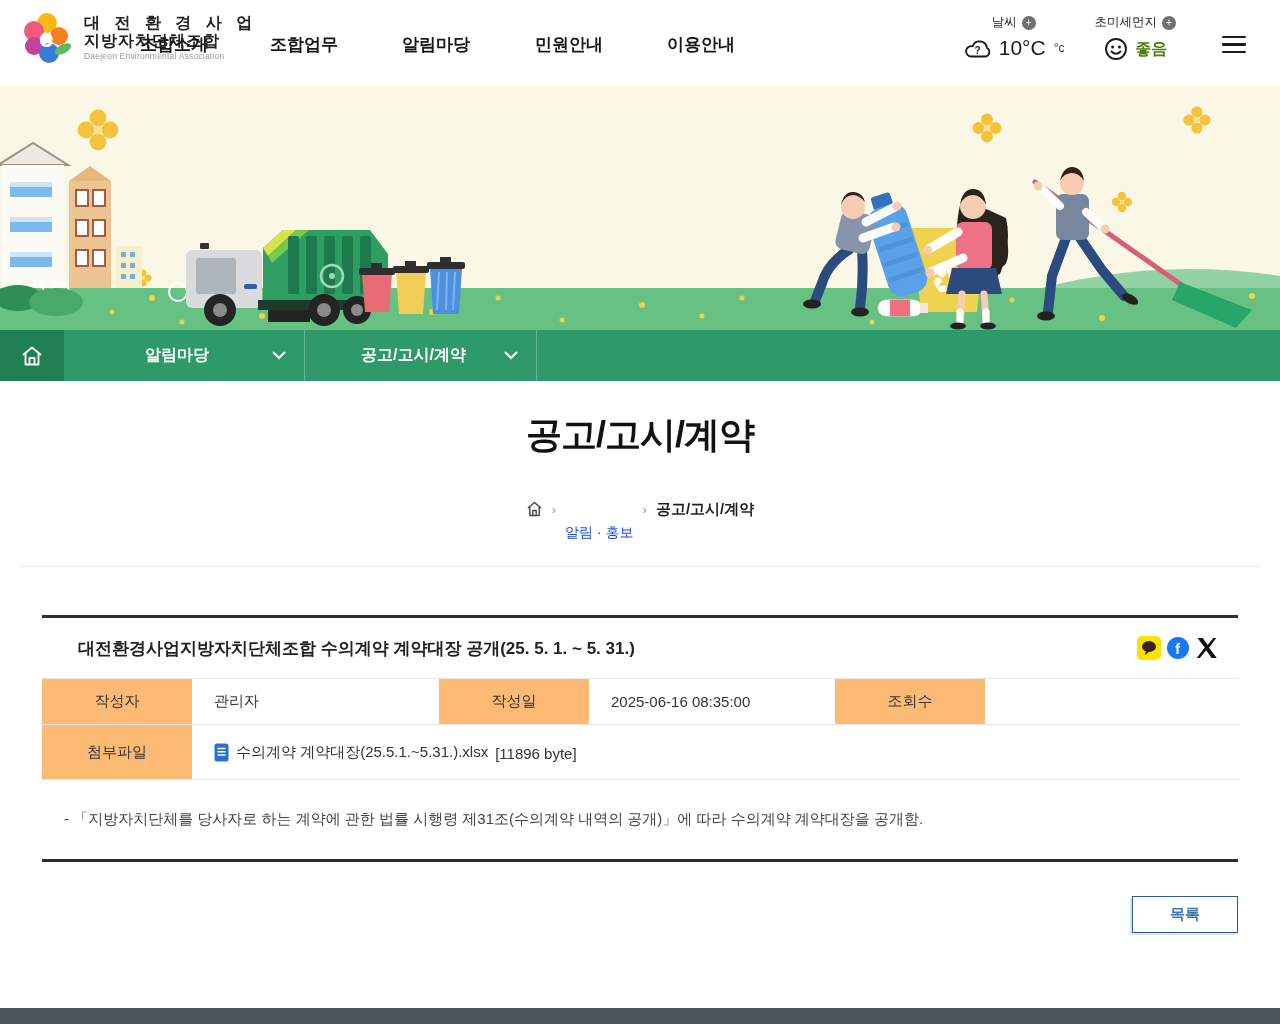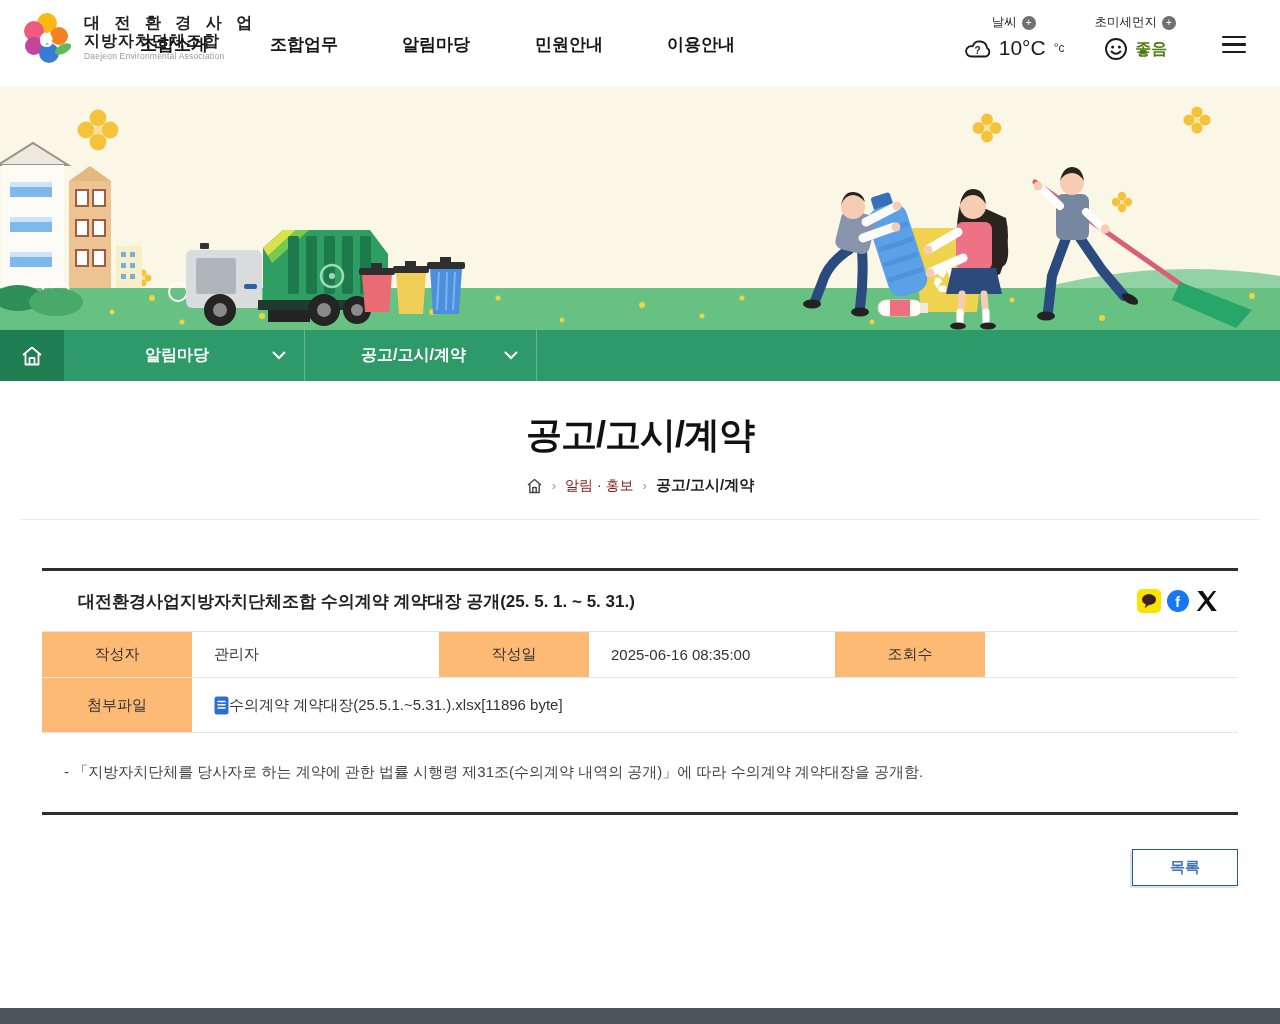--- a/index.html
+++ b/index.html
@@ -37,37 +37,37 @@
   .qn-home { width:64px; background:#1F7E52; display:flex; align-items:center; justify-content:center; cursor:pointer; }
   .qn-cell { display:flex; align-items:center; padding:0 18px; border-right:1px solid rgba(255,255,255,.28); cursor:pointer; }
   .qn-cell.c1 { width:241px; } .qn-cell.c2 { width:232px; }
   .qn-label { flex:1; text-align:center; color:#fff; font-size:16px; font-weight:bold; }
 
   
   .page-head { text-align:center; padding:30px 0 24px; border-bottom:1px solid #ececec; margin:0 20px; }
   .page-title { font-size:36px; font-weight:800; color:#111; letter-spacing:-1px; }
   .crumbs { margin-top:16px; display:flex; align-items:center; justify-content:center; gap:9px; }
   .crumb-sep { color:#999; font-size:13px; }
-  .crumb-1 { color:#7f1d1d; font-size:14px; }
+  .crumb-1 { color:#1d4ed8; font-size:14px;margin-top:48px; }
   .crumb-2 { color:#1e1e1e; font-size:15px; font-weight:bold; }
 
   
   .article { margin:48px 42px 0; border-top:3px solid #2e2e2e; }
   .post-title-row { display:flex; align-items:center; height:60px; padding:0 18px 0 36px; }
   .post-title { flex:1; font-size:17px; font-weight:bold; color:#222; }
   .share { display:flex; align-items:center; gap:3px; }
   .share a { display:flex; width:26px; height:26px; align-items:center; justify-content:center; cursor:pointer; }
   .info-row { display:flex; align-items:stretch; border-top:1px solid #e5e5e5; min-height:46px; }
   .info-row.last { border-bottom:1px solid #e5e5e5; }
   .cell-label { width:150px; background:#fdba74; display:flex; align-items:center; justify-content:center;
     font-size:15px; color:#333; }
   .cell-value { display:flex; align-items:center; padding-left:22px; font-size:15px; color:#333; }
   .cv-1 { width:247px; } .cv-2 { width:246px; } .cv-flex { flex:1; }
   .attach-row { min-height:56px; }
-  .attach-link { display:flex; align-items:flex-start; color:#333; text-decoration:none; cursor:pointer; }
+  .attach-link { display:flex; align-items:flex-end; gap:7px; color:#333; text-decoration:none; cursor:pointer; }
   .post-body { padding:28px 22px; font-size:15px; color:#444; border-bottom:3px solid #2e2e2e; line-height:1.5; }
   .btn-row { display:flex; justify-content:flex-end; margin:34px 42px 0; }
   .list-btn { width:106px; height:37px; background:#fff; border:1px solid #2B5C8F; color:#4076B4;
     font-size:15px; font-weight:bold; cursor:pointer; box-shadow:-2px 2px 0 rgba(120,140,170,.25); }
 
   .footer-strip { position:absolute; left:0; bottom:0; width:1280px; height:16px; background:#4A545C; }
 </style>
 </head>
 <body>
 

